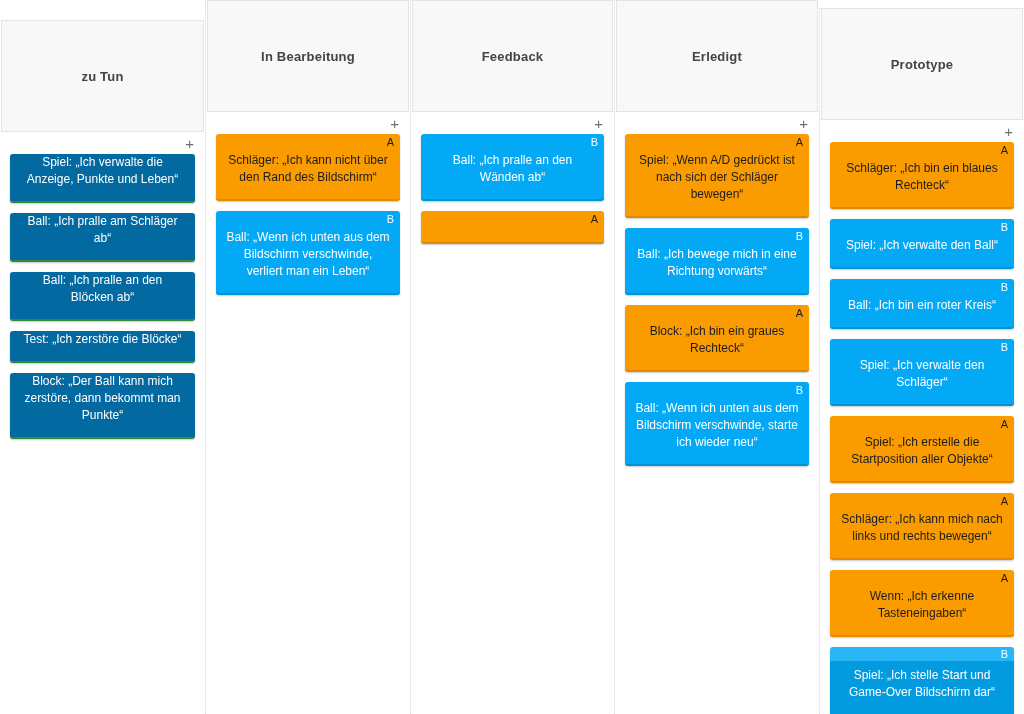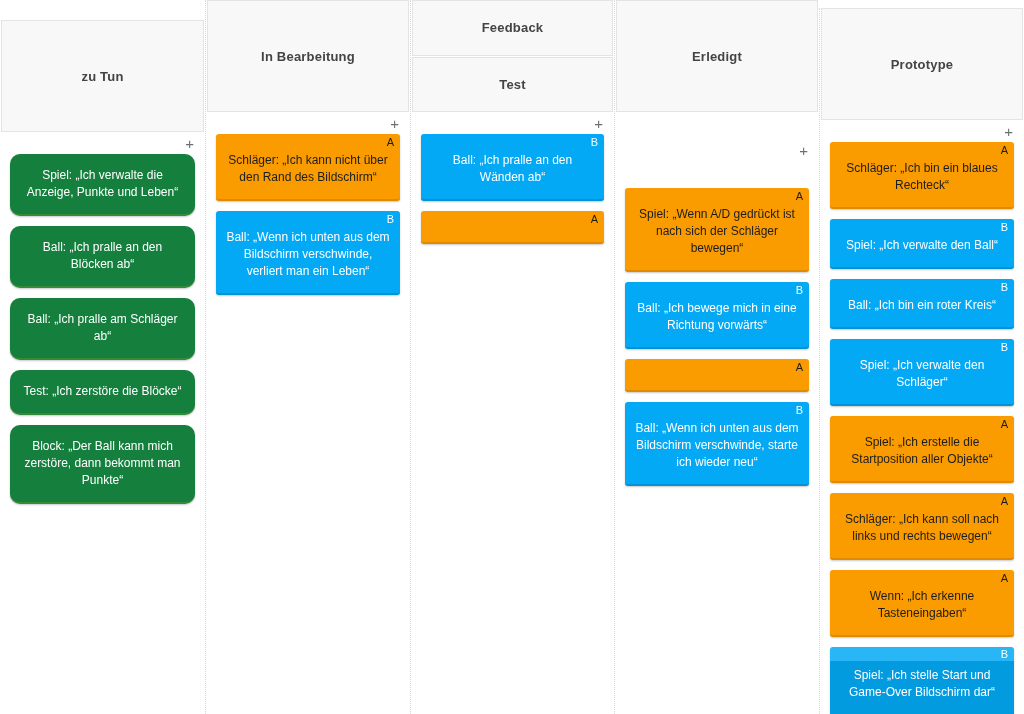--- a/index.html
+++ b/index.html
@@ -113,25 +113,24 @@
     display: flex;
     align-items: center;
     justify-content: center;
   }
   .card-text {
     display: block;
     width: 100%;
   }
 
   .card.green {
-    background: #15803d;
+    background: #0369a1;
     color: #ffffff;
     border-bottom: 2px solid #348a38;
-    padding-top: 13px;
-    border-radius: 10px;
+    padding-top: 0;
   }
   .card.orange {
     background: #fa9b00;
     color: #1d1d1d;
     border-bottom: 2px solid #e08a00;
     padding-top: 18px;
   }
   .card.blue {
     background: #03a9f4;
     color: #ffffff;
@@ -168,24 +167,24 @@
         </div>
       </div>
       <div class="col-addrow">
         <span class="add-card-btn">+</span>
       </div>
       <div class="col-body">
         <div class="card green">
           <span class="card-text">Spiel: „Ich verwalte die Anzeige, Punkte und Leben“</span>
         </div>
         <div class="card green">
+          <span class="card-text">Ball: „Ich pralle am Schläger ab“</span>
+        </div>
+        <div class="card green">
           <span class="card-text">Ball: „Ich pralle an den Blöcken ab“</span>
-        </div>
-        <div class="card green">
-          <span class="card-text">Ball: „Ich pralle am Schläger ab“</span>
         </div>
         <div class="card green">
           <span class="card-text">Test: „Ich zerstöre die Blöcke“</span>
         </div>
         <div class="card green">
           <span class="card-text">Block: „Der Ball kann mich zerstöre, dann bekommt man Punkte“</span>
         </div>
       </div>
     </div>
     <div class="column" style="width: 205px;">
@@ -206,57 +205,55 @@
           <span class="card-badge">B</span>
           <span class="card-text">Ball: „Wenn ich unten aus dem Bildschirm verschwinde, verliert man ein Leben“</span>
         </div>
       </div>
     </div>
     <div class="column" style="width: 204px;">
       <div class="col-header-stack split">
         <div class="col-header">
           <span class="col-header-title">Feedback</span>
         </div>
-        <div class="col-header">
-          <span class="col-header-title">Test</span>
-        </div>
       </div>
       <div class="col-addrow">
         <span class="add-card-btn">+</span>
       </div>
       <div class="col-body">
         <div class="card blue">
           <span class="card-badge">B</span>
           <span class="card-text">Ball: „Ich pralle an den Wänden ab“</span>
         </div>
         <div class="card orange">
           <span class="card-badge">A</span>
         </div>
       </div>
     </div>
-    <div class="column" style="width: 205px; gap: 27px;">
+    <div class="column" style="width: 205px;">
       <div class="col-header-stack">
         <div class="col-header">
           <span class="col-header-title">Erledigt</span>
         </div>
       </div>
       <div class="col-addrow">
         <span class="add-card-btn">+</span>
       </div>
       <div class="col-body">
         <div class="card orange">
           <span class="card-badge">A</span>
           <span class="card-text">Spiel: „Wenn A/D gedrückt ist nach sich der Schläger bewegen“</span>
         </div>
         <div class="card blue">
           <span class="card-badge">B</span>
           <span class="card-text">Ball: „Ich bewege mich in eine Richtung vorwärts“</span>
         </div>
         <div class="card orange">
           <span class="card-badge">A</span>
+          <span class="card-text">Block: „Ich bin ein graues Rechteck“</span>
         </div>
         <div class="card blue">
           <span class="card-badge">B</span>
           <span class="card-text">Ball: „Wenn ich unten aus dem Bildschirm verschwinde, starte ich wieder neu“</span>
         </div>
       </div>
     </div>
     <div class="column" style="width: 205px; margin-top: 8px;">
       <div class="col-header-stack">
         <div class="col-header">
@@ -282,21 +279,21 @@
         <div class="card blue">
           <span class="card-badge">B</span>
           <span class="card-text">Spiel: „Ich verwalte den Schläger“</span>
         </div>
         <div class="card orange">
           <span class="card-badge">A</span>
           <span class="card-text">Spiel: „Ich erstelle die Startposition aller Objekte“</span>
         </div>
         <div class="card orange">
           <span class="card-badge">A</span>
-          <span class="card-text">Schläger: „Ich kann soll nach links und rechts bewegen“</span>
+          <span class="card-text">Schläger: „Ich kann mich nach links und rechts bewegen“</span>
         </div>
         <div class="card orange">
           <span class="card-badge">A</span>
           <span class="card-text">Wenn: „Ich erkenne Tasteneingaben“</span>
         </div>
         <div class="card blue selected">
           <span class="card-badge">B</span>
           <span class="card-text">Spiel: „Ich stelle Start und Game-Over Bildschirm dar“</span>
         </div>
       </div>

